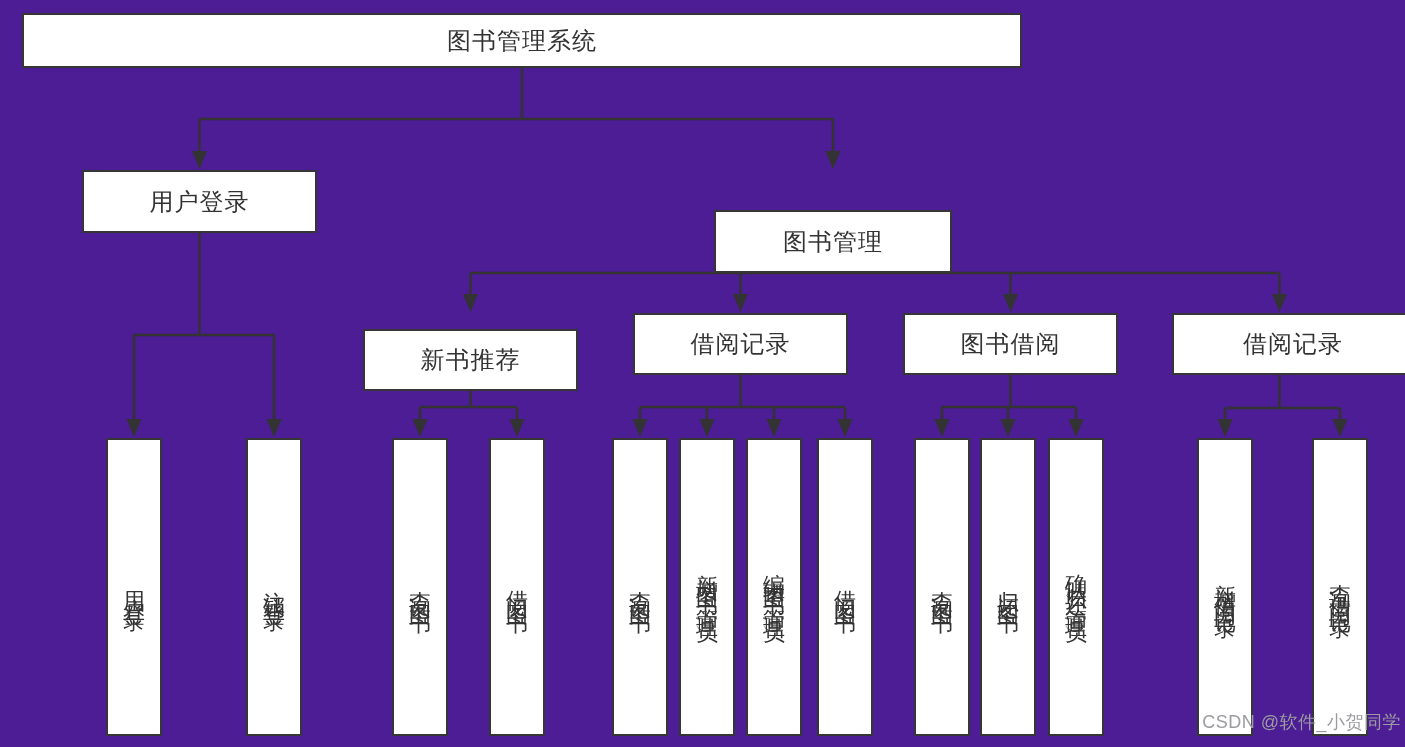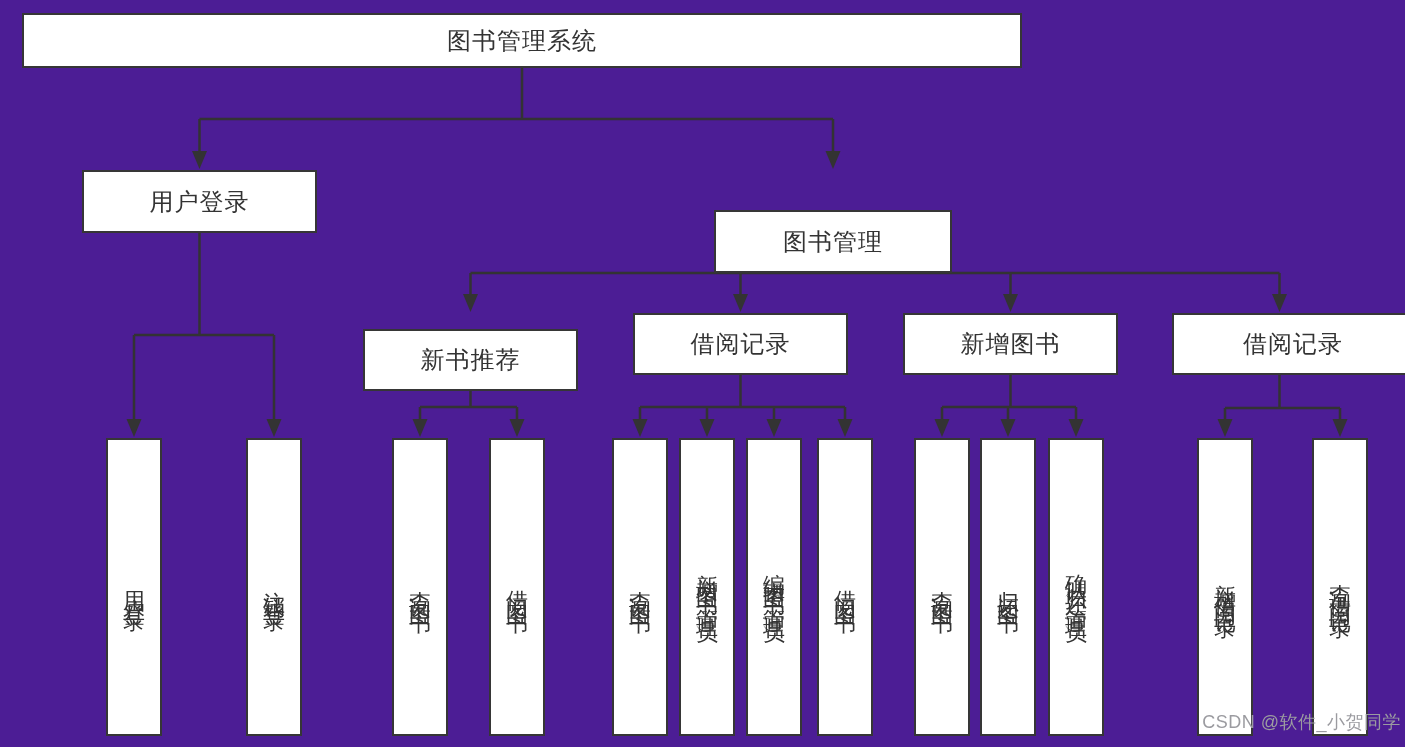--- a/index.html
+++ b/index.html
@@ -95,21 +95,21 @@
     <span class="hlabel">图书管理</span>
   </div>
 
   <div class="box lvl3" style="left:363px;width:215px;margin-top:16px;">
     <span class="hlabel">新书推荐</span>
   </div>
   <div class="box lvl3" style="left:633px;width:215px;">
     <span class="hlabel">借阅记录</span>
   </div>
   <div class="box lvl3" style="left:903px;width:215px;">
-    <span class="hlabel">新增图书</span>
+    <span class="hlabel">图书借阅</span>
   </div>
   <div class="box lvl3" style="left:1172px;width:242px;">
     <span class="hlabel">借阅记录</span>
   </div>
 
   <div class="box leaf" style="left:106px;">
     <span class="vlabel">用户登录</span>
   </div>
   <div class="box leaf" style="left:246px;">
     <span class="vlabel">注销登录</span>

